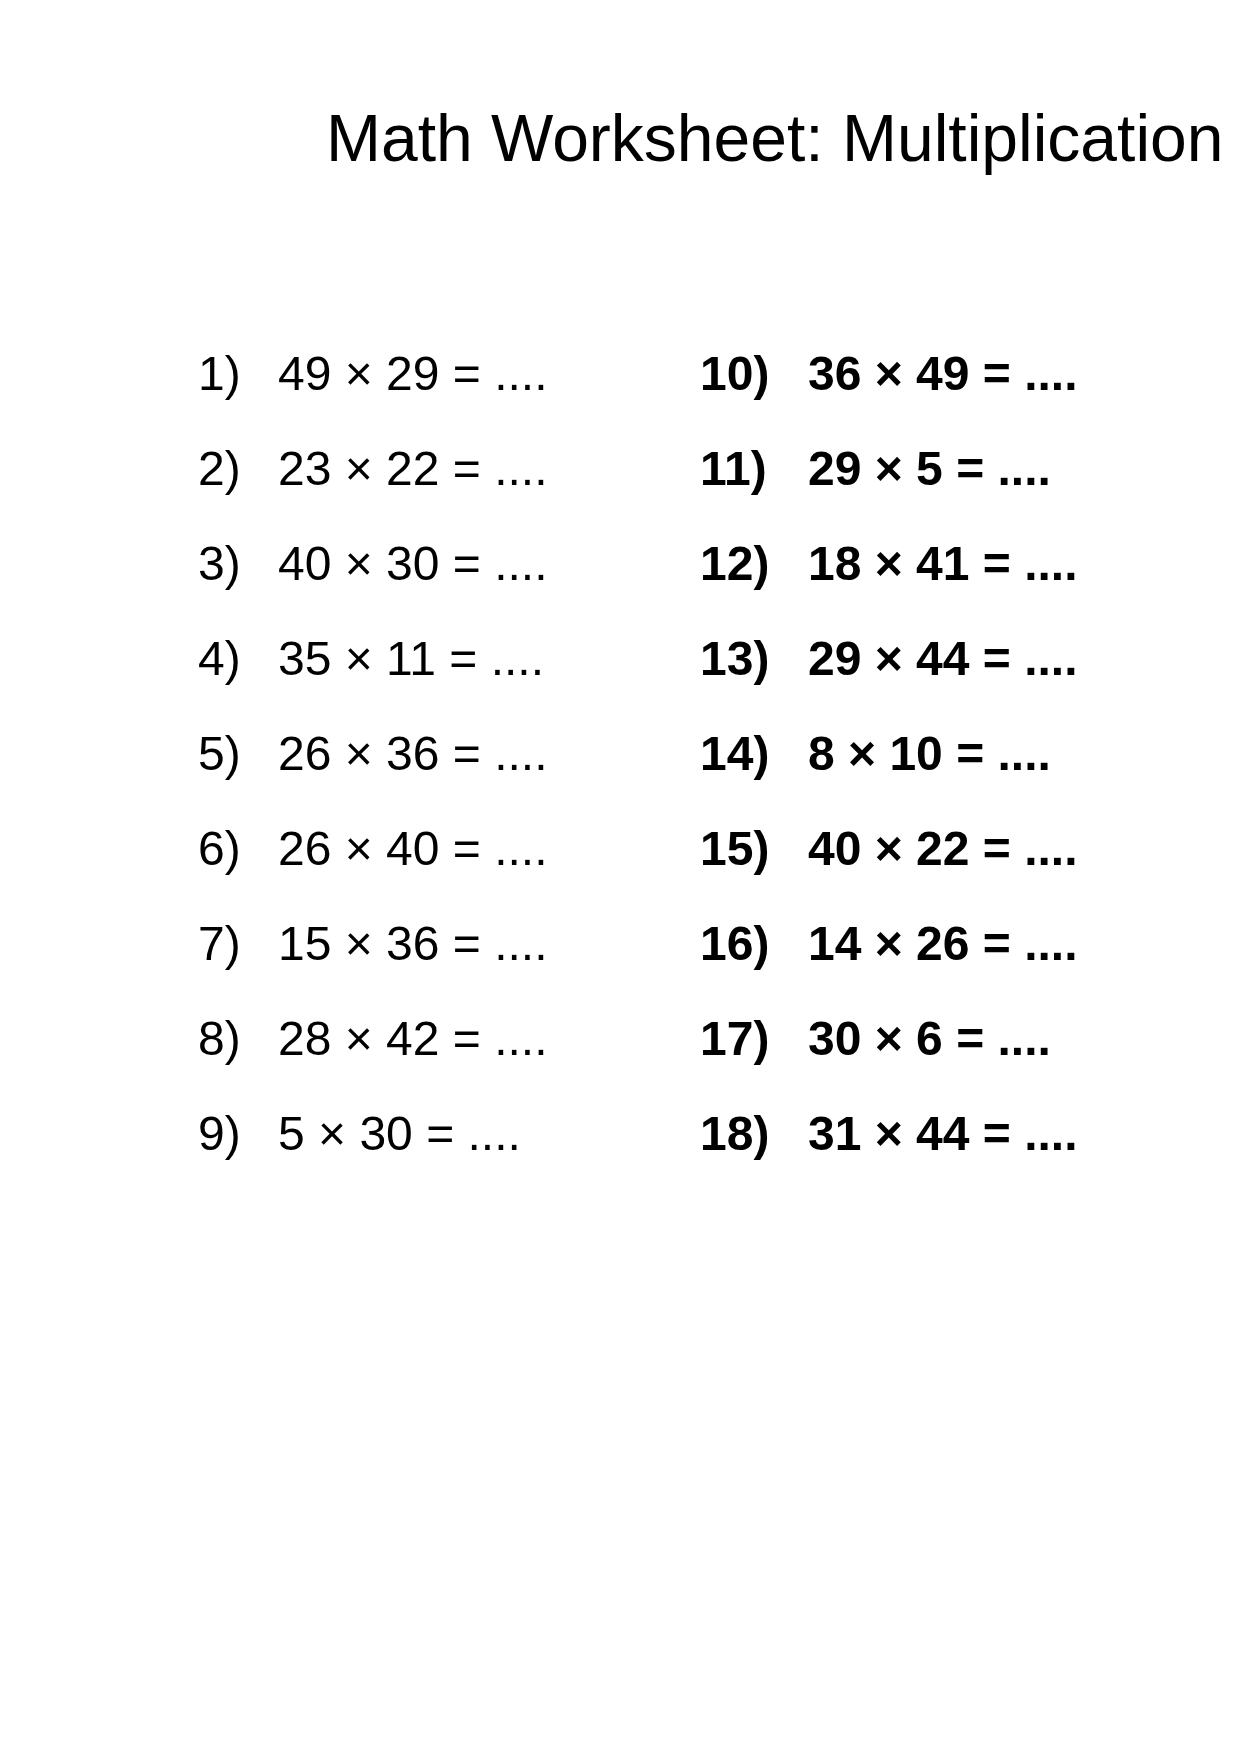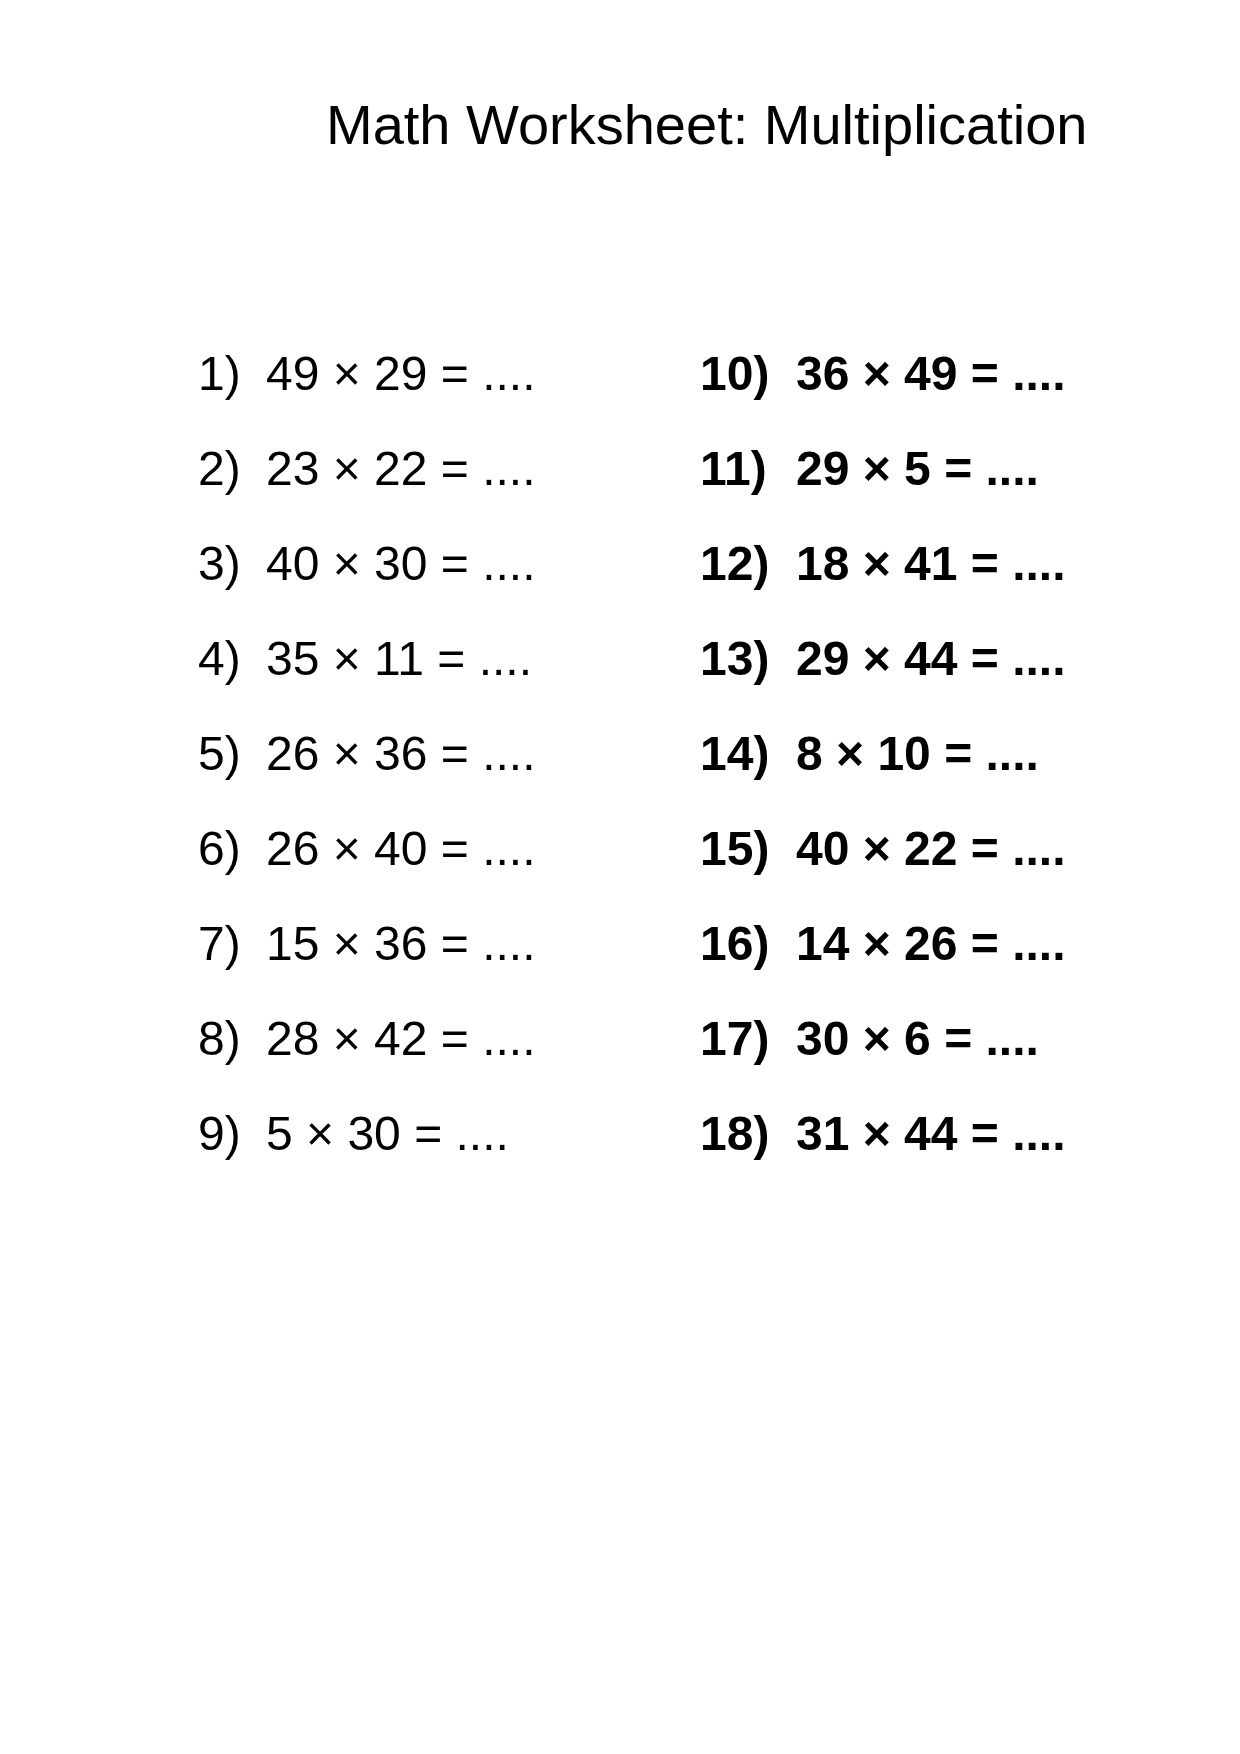--- a/index.html
+++ b/index.html
@@ -16,23 +16,23 @@
   .page {
     position: relative;
     width: 1240px;
     height: 1754px;
     background: #ffffff;
     overflow: hidden;
   }
   .title {
     position: absolute;
     left: 326px;
-    top: 92px;
+    top: 100px;
     margin: 0;
-    font-size: 56px;
+    font-size: 66px;
     font-weight: normal;
     color: #000000;
     white-space: nowrap;
   }
   .subtitle {
     position: absolute;
     left: 472px;
     top: 172px;
     font-size: 44px;
     color: #8c8c8c;
@@ -50,21 +50,21 @@
     display: flex;
     height: 95px;
     line-height: 95px;
   }
   .num {
     display: inline-block;
   }
   .col-left  .num { width: 44px; }
   .col-right .num { width: 72px; }
   .expr {
-    margin-left: 24px;
+    margin-left: 36px;
     white-space: pre;
   }
 </style>
 </head>
 <body>
 
 <div class="page" style="background: rgb(255, 255, 255);">
   <h1 class="title" style="color: rgb(0, 0, 0);">Math Worksheet: Multiplication</h1>
   <div class="col col-left" id="col-left"><div class="row"><span class="num">1)</span><span class="expr">49 × 29 = ....</span></div><div class="row"><span class="num">2)</span><span class="expr">23 × 22 = ....</span></div><div class="row"><span class="num">3)</span><span class="expr">40 × 30 = ....</span></div><div class="row"><span class="num">4)</span><span class="expr">35 × 11 = ....</span></div><div class="row"><span class="num">5)</span><span class="expr">26 × 36 = ....</span></div><div class="row"><span class="num">6)</span><span class="expr">26 × 40 = ....</span></div><div class="row"><span class="num">7)</span><span class="expr">15 × 36 = ....</span></div><div class="row"><span class="num">8)</span><span class="expr">28 × 42 = ....</span></div><div class="row"><span class="num">9)</span><span class="expr">5 × 30 = ....</span></div></div>
   <div class="col col-right" id="col-right"><div class="row"><span class="num">10)</span><span class="expr">36 × 49 = ....</span></div><div class="row"><span class="num">11)</span><span class="expr">29 × 5 = ....</span></div><div class="row"><span class="num">12)</span><span class="expr">18 × 41 = ....</span></div><div class="row"><span class="num">13)</span><span class="expr">29 × 44 = ....</span></div><div class="row"><span class="num">14)</span><span class="expr">8 × 10 = ....</span></div><div class="row"><span class="num">15)</span><span class="expr">40 × 22 = ....</span></div><div class="row"><span class="num">16)</span><span class="expr">14 × 26 = ....</span></div><div class="row"><span class="num">17)</span><span class="expr">30 × 6 = ....</span></div><div class="row"><span class="num">18)</span><span class="expr">31 × 44 = ....</span></div></div>

